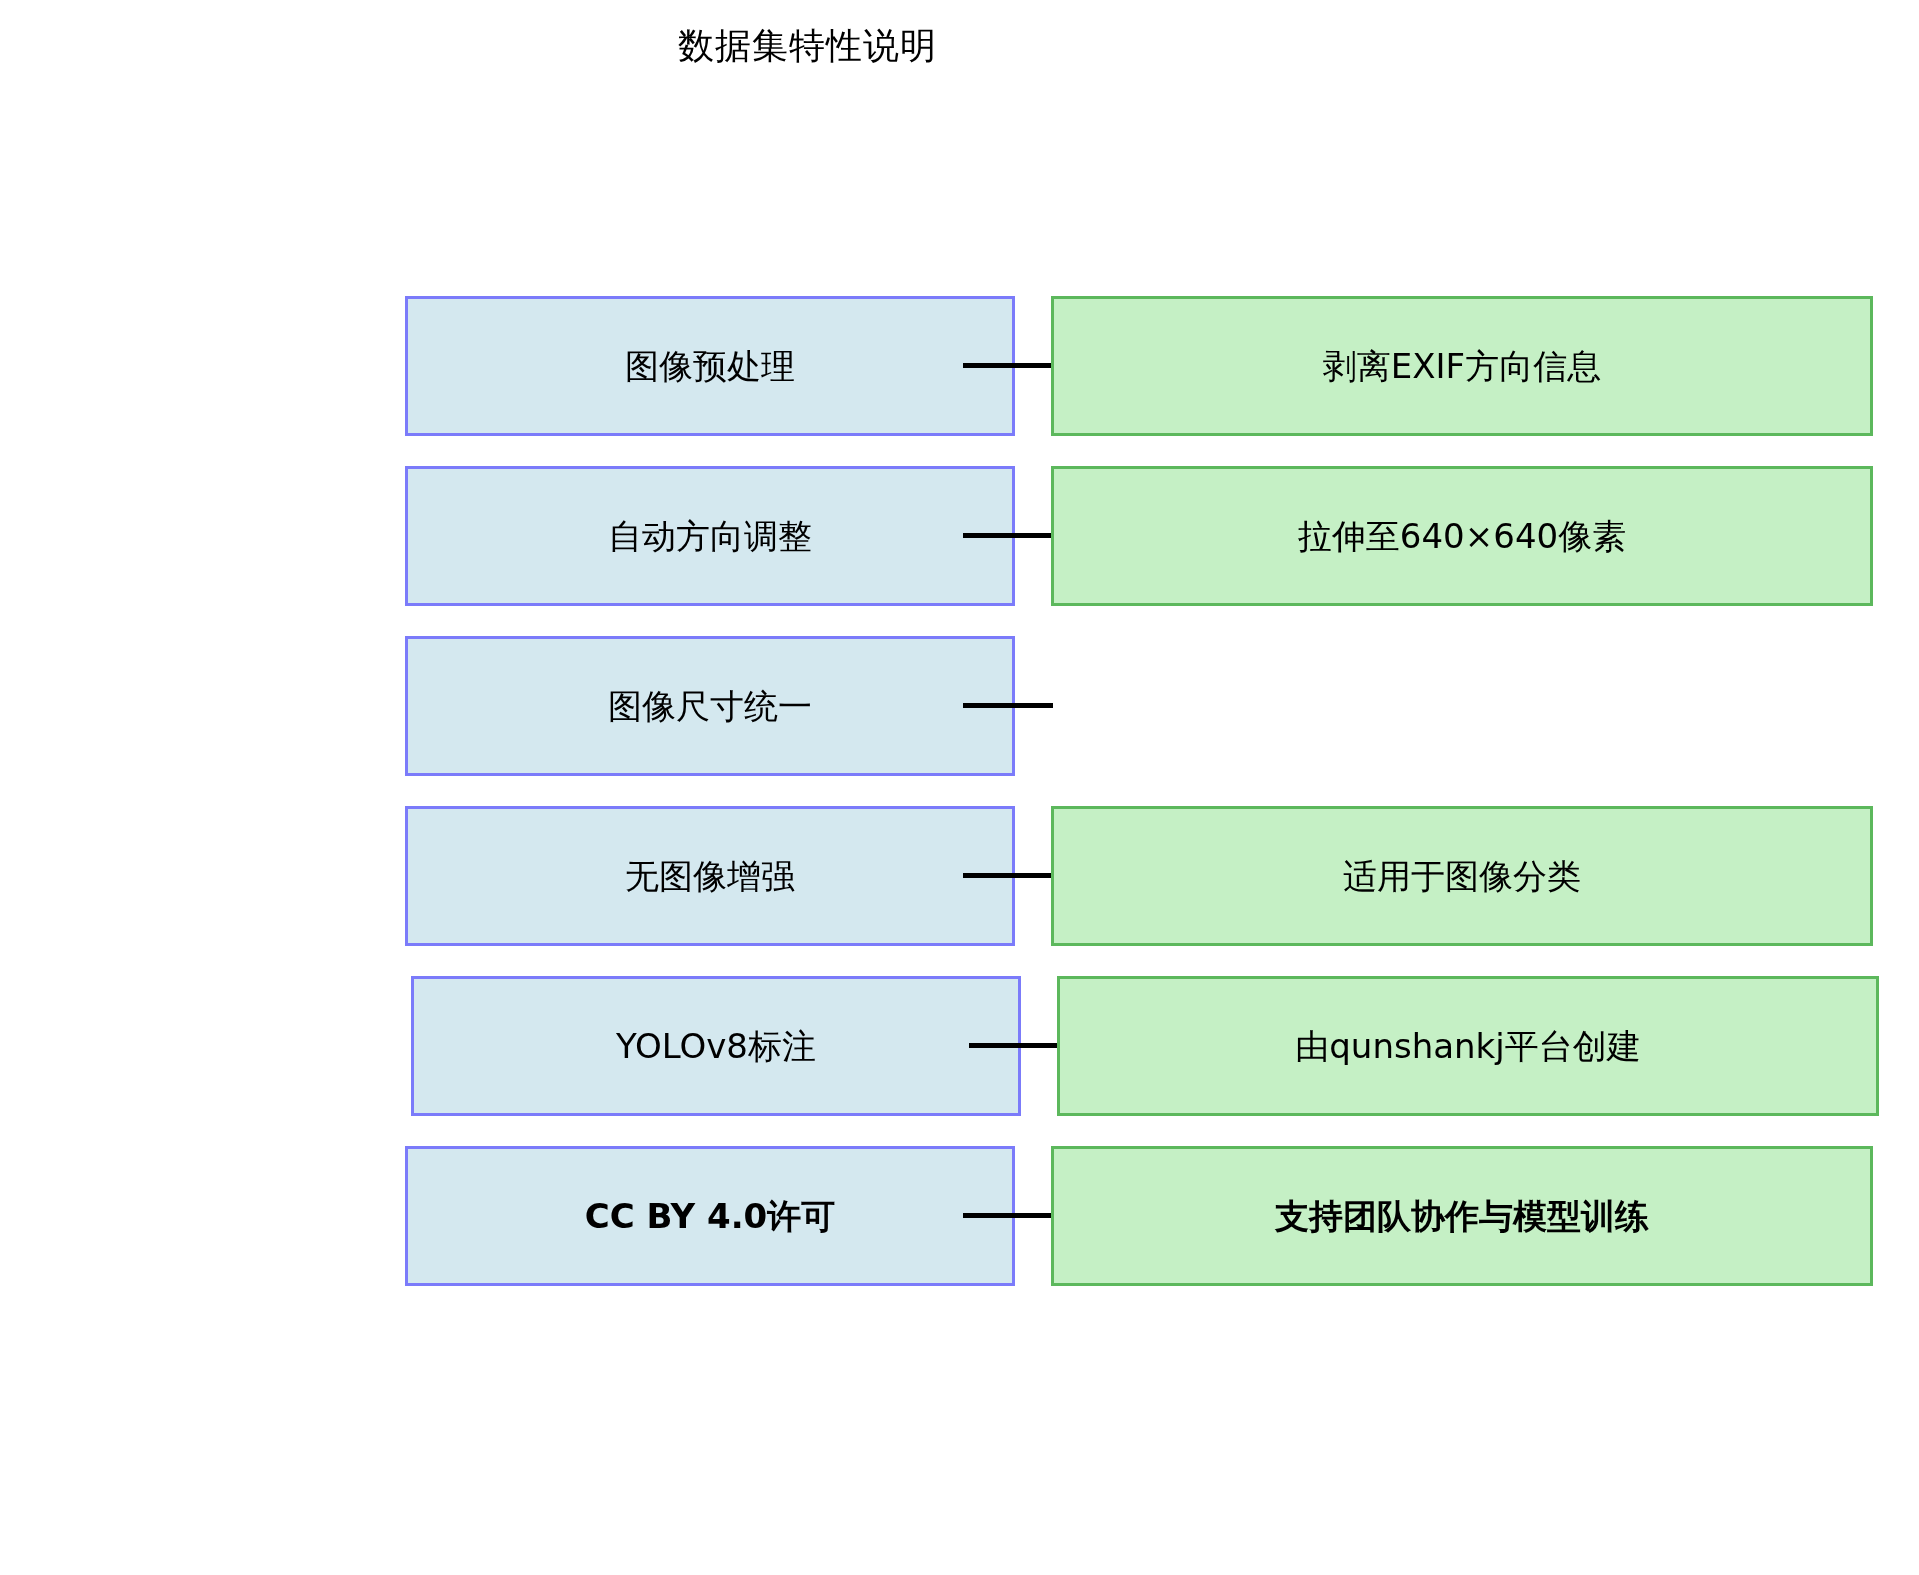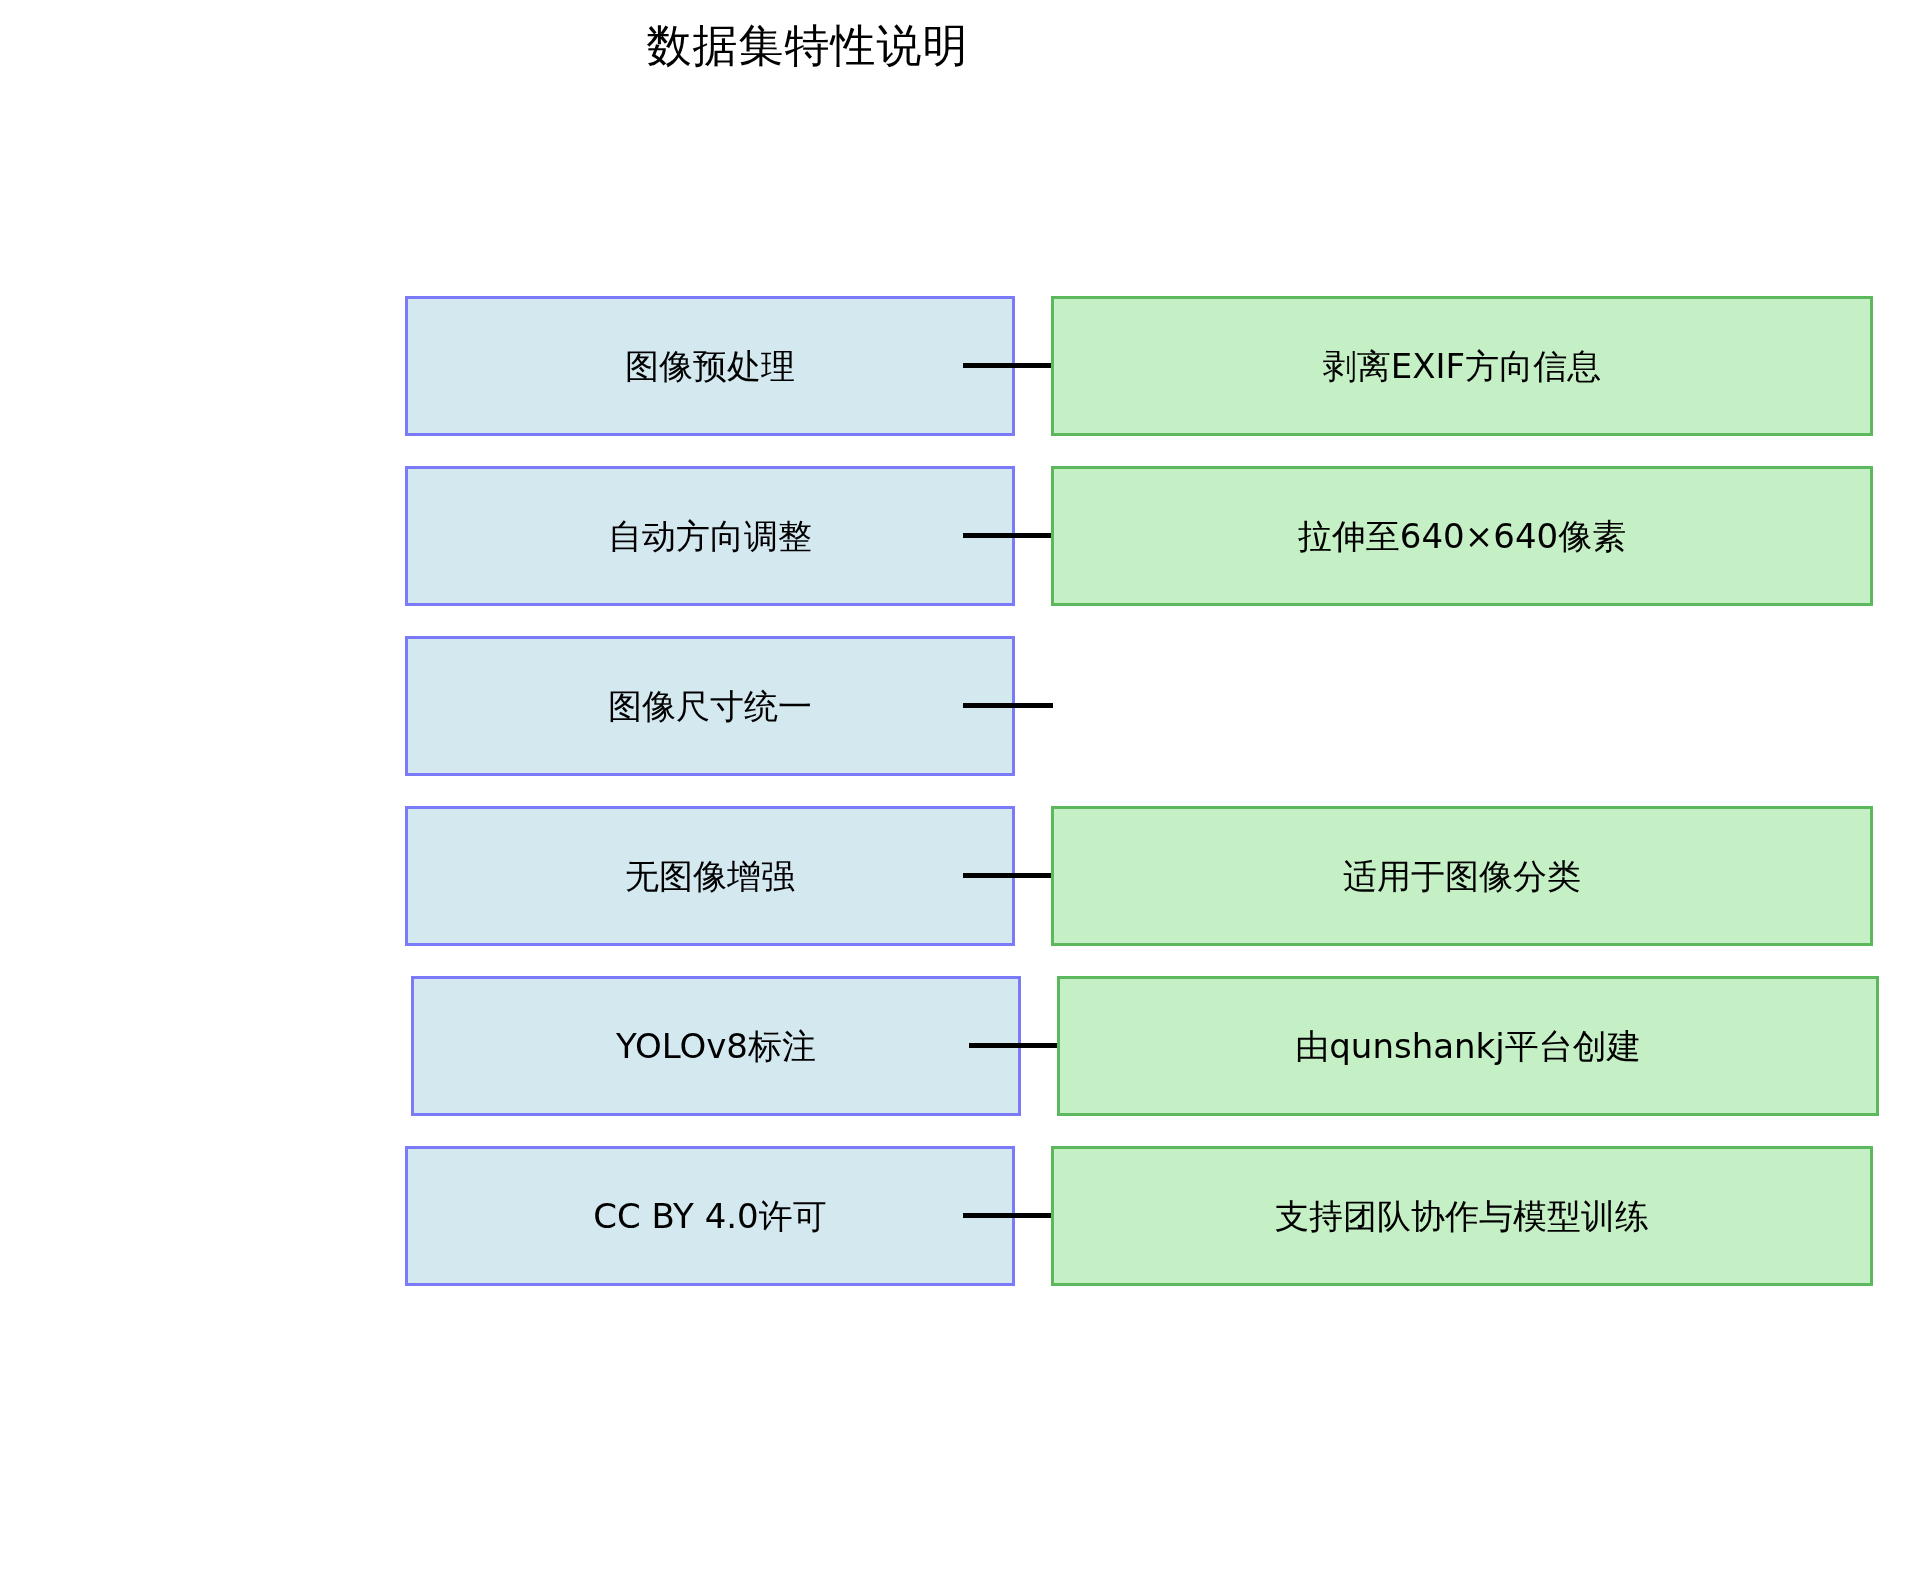--- a/index.html
+++ b/index.html
@@ -23,21 +23,21 @@
     background: #ffffff;
   }
 
   
   #diagram-title {
     position: absolute;
     left: 0;
     top: 14px;
     width: 1615px;
     text-align: center;
-    font-size: 45px;
+    font-size: 36px;
     line-height: 64px;
     font-weight: 400;
     color: #000000;
     letter-spacing: 1px;
     white-space: nowrap;
   }
 
   
   .flow-row {
     position: absolute;
@@ -136,21 +136,21 @@
   <div class="flow-row" style="top:976px;margin-left:6px;">
     <div class="node node-left">
       <span class="node-label">YOLOv8标注</span>
     </div>
     <div class="connector"></div>
     <div class="node node-right">
       <span class="node-label">由qunshankj平台创建</span>
     </div>
   </div>
 
-  <div class="flow-row" style="top:1146px;">
+  <div class="flow-row" style="top:1146px;font-weight:bold;">
     <div class="node node-left">
       <span class="node-label">CC BY 4.0许可</span>
     </div>
     <div class="connector"></div>
     <div class="node node-right">
       <span class="node-label">支持团队协作与模型训练</span>
     </div>
   </div>
 
 </div>

